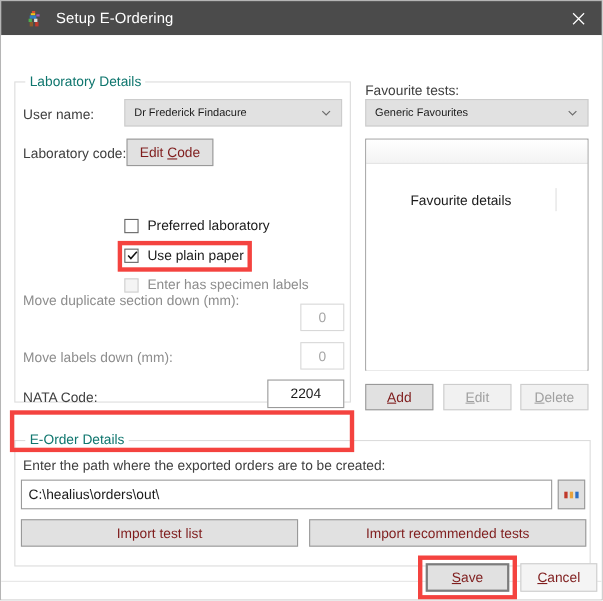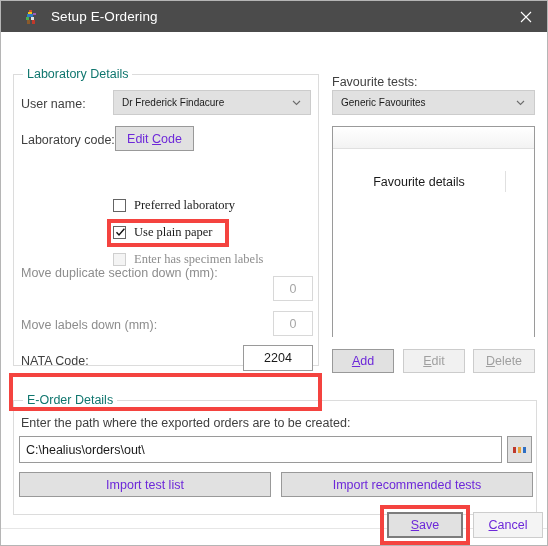--- a/index.html
+++ b/index.html
@@ -113,21 +113,21 @@
   }
   .combo .chev svg { display:block; }
 
   
   .btn {
     position: absolute;
     background: #e1e1e1;
     border: 1px solid #999999;
     box-sizing: border-box;
     font-size: 12.5px;
-    color: #6d28d9;
+    color: #7f1d1d;
     display: flex;
     align-items: center;
     justify-content: center;
     font-family: "Liberation Sans", sans-serif;
     padding: 0;
   }
   .btn.disabled {
     color: #a0a0a0;
     border-color: #cccccc;
     background: #f1f1f1;
@@ -157,21 +157,20 @@
   }
 
   
   .chkrow {
     position: absolute;
     display: flex;
     align-items: center;
     font-size: 12.5px;
     color: #1a1a1a;
     white-space: nowrap;
-    font-family: Liberation Serif, serif;
   }
   .chkbox {
     width: 13px; height: 13px;
     border: 1px solid #646464;
     background: #ffffff;
     box-sizing: border-box;
     margin-right: 8px;
     flex: none;
     position: relative;
   }

